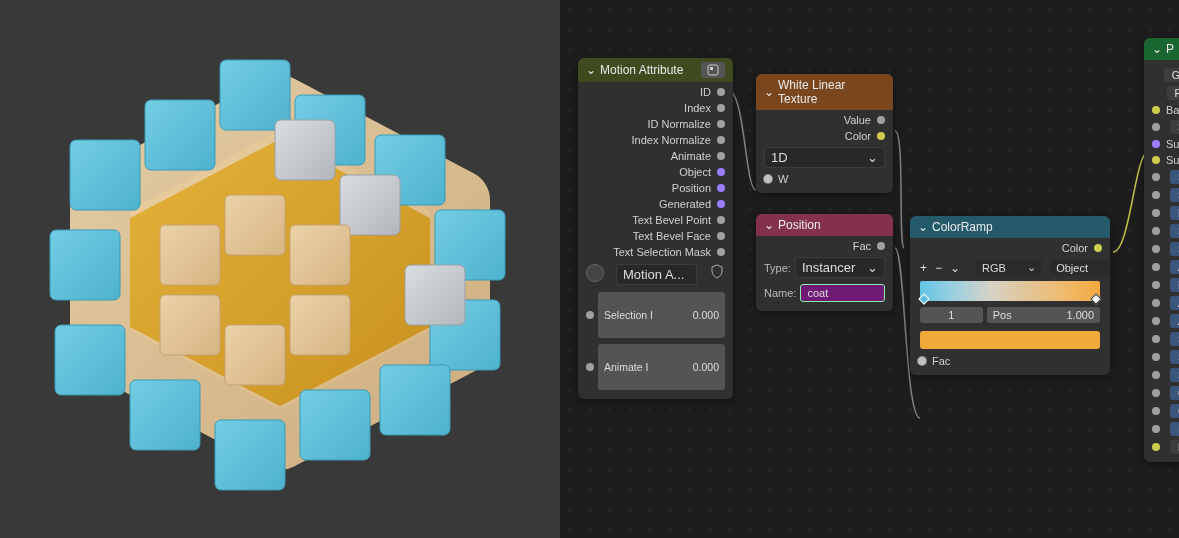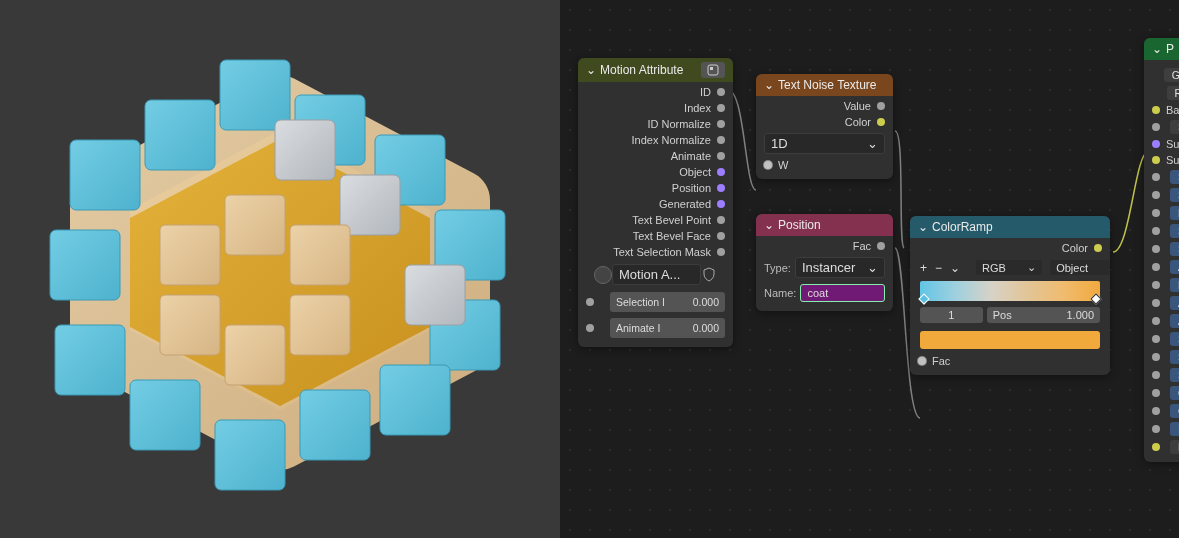--- a/index.html
+++ b/index.html
@@ -22,22 +22,22 @@
   .inrow { display:flex; align-items:center; padding:2px 8px; gap:6px; position:relative; font-size:11px; }
   .sock { width:8px; height:8px; border-radius:50%; flex:none; }
   .sk-gray { background:#a0a0a0; }
   .sk-violet { background:#9b7fff; }
   .sk-yellow { background:#cccc4d; }
   .sk-used { background:#c0c0c0; box-shadow:0 0 0 1px #888; }
   .field-row { display:flex; gap:4px; padding:3px 8px; align-items:center; }
   .label { font-size:11px; color:#bbb; }
   .dropdown { flex:1; background:#282828; border:1px solid #3c3c3c; border-radius:3px; padding:2px 6px; font-size:13px; color:#ddd; display:flex; justify-content:space-between; align-items:center; }
   .textfield { flex:1; background:#701a75; border:1px solid #86efac; border-radius:3px; padding:2px 6px; font-size:11px; color:#ddd; }
-  .num-btn { background:#545454; border-radius:3px; padding:4px 6px; font-size:10.5px; color:#ddd; display:flex; justify-content:space-between; flex:1;margin-left:12px; }
-  .shadeblock { display:flex; gap:0; padding:4px 16px; align-items:center; }
+  .num-btn { background:#545454; border-radius:3px; padding:17px 6px; font-size:10.5px; color:#ddd; display:flex; justify-content:space-between; flex:1; }
+  .shadeblock { display:flex; gap:12px; padding:4px 8px; }
   .round-icon { width:18px; height:18px; border-radius:50%; background:#444; border:1px solid #666; }
   .shield { width:16px; height:16px; }
   .ramp-tools { display:flex; gap:8px; padding:4px 10px; align-items:center; color:#ddd; font-size:12px; }
   .ramp-tools .sp { flex:1; }
   .mini-drop { background:#2a2a2a; border-radius:3px; padding:1px 6px; font-size:11px; display:flex; align-items:center; gap:21px; }
   .ramp-bar { height:20px; margin:2px 10px; border-radius:2px; position:relative; background: linear-gradient(to right,#62c5e6 0%, #9fd0de 20%, #d8d2c6 40%, #e2c596 60%, #f0bb6e 80%, #f2a93d 100%); }
   .ramp-stop { position:absolute; bottom:-2px; width:8px; height:8px; transform:translateX(-50%) rotate(45deg); }
   .ramp-stop.left { left:2%; background:#5bbfe0; border:1px solid #fff; }
   .ramp-stop.right{ left:98%; background:#fff; border:1px solid #333; }
   .ramp-vals { display:flex; gap:4px; padding:4px 10px; }
@@ -201,21 +201,21 @@
           <span>Animate I</span>
           <span>0.000</span>
         </div>
       </div>
     </div>
   </div>
 
   <div class="node" style="left:196px; top:74px; width:137px;">
     <div class="node-header hdr-brown">
       <span class="chev">⌄</span>
-      <span>Text Noise Texture</span>
+      <span>White Linear Texture</span>
     </div>
     <div class="node-body">
       <div class="outrow">
           <span>Value</span>
           <span class="sock sk-gray"></span>
         </div>
       <div class="outrow">
           <span>Color</span>
           <span class="sock sk-yellow"></span>
         </div>

